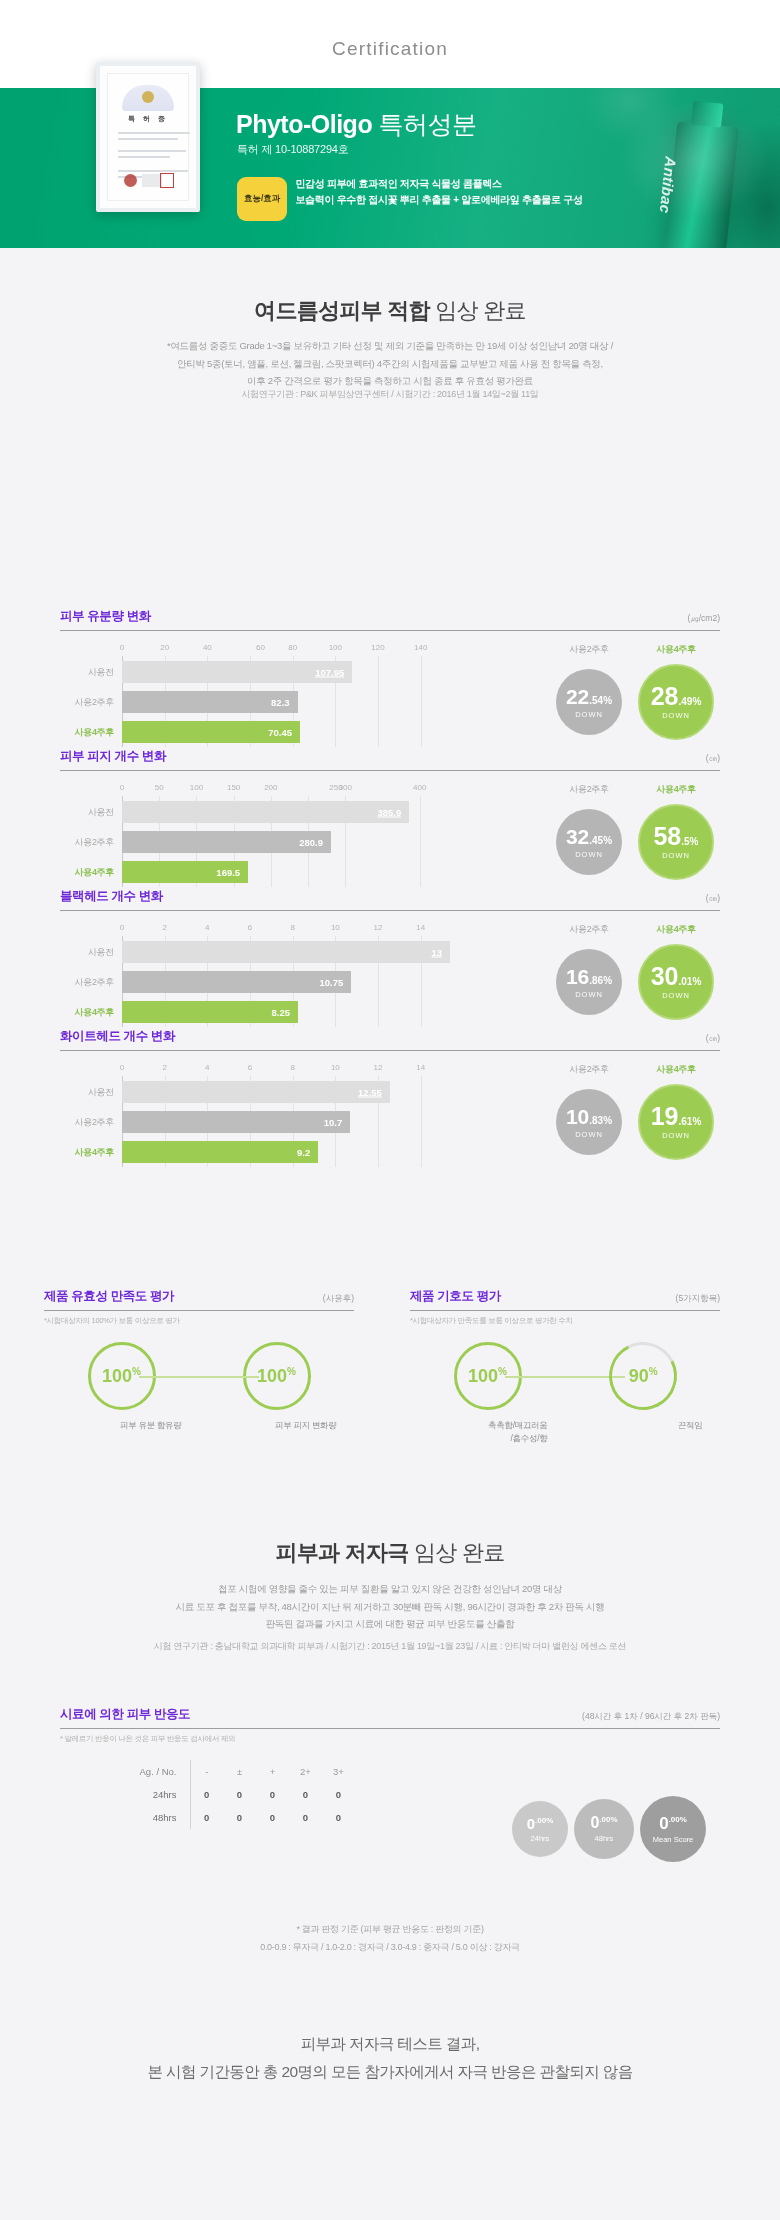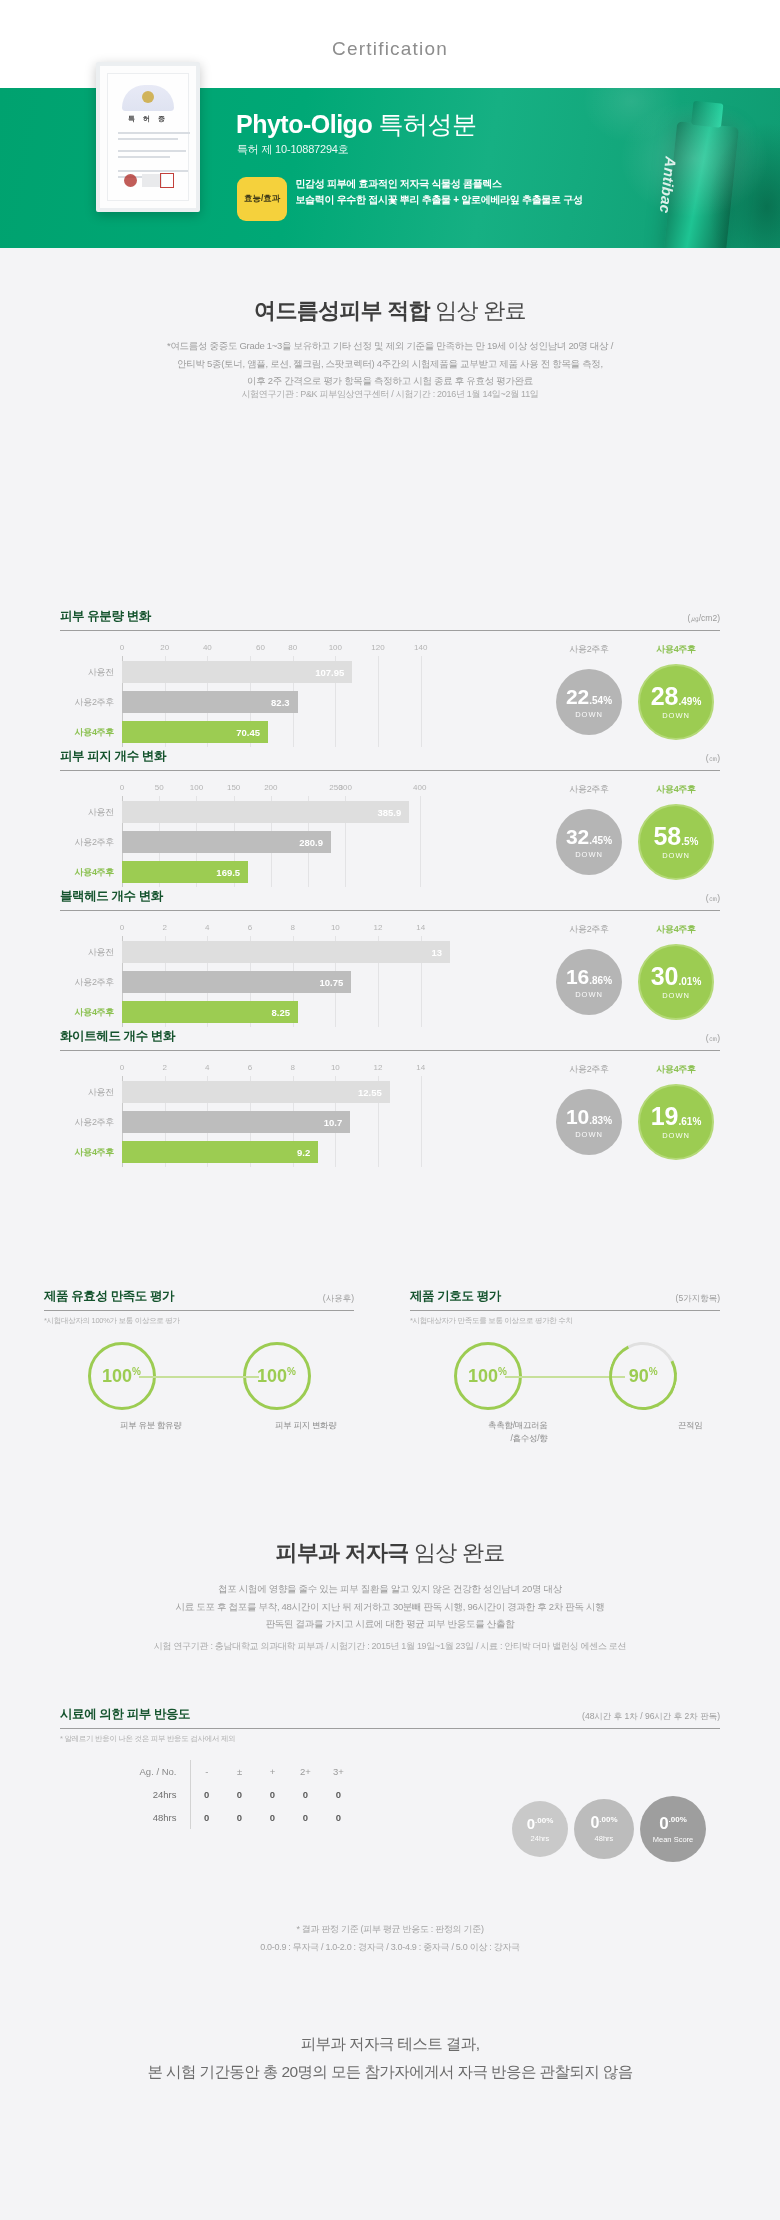--- a/index.html
+++ b/index.html
@@ -102,21 +102,21 @@
   .meta{
     text-align:center; font-size:9px; color:#a9a9a9; letter-spacing:-.3px;
   }
 
   
   .chart-block{ position:absolute; left:60px; width:660px; }
   .chart-head{
     display:flex; align-items:flex-end; justify-content:space-between;
     border-bottom:1.5px solid #9e9e9e; padding-bottom:5px;
   }
-  .chart-name{ font-size:12.5px; font-weight:700; color:#14532d; letter-spacing:-.4px; }
+  .chart-name{ font-size:12.5px; font-weight:700; color:#6d28d9; letter-spacing:-.4px; }
   .chart-unit{ font-size:8.5px; color:#9b9b9b; }
 
   .chart-body{ display:flex; margin-top:12px; }
   .bars-area{ position:relative; width:420px; height:104px; }
   .axis-nums{ position:relative; height:13px; }
   .axis-nums span{
     position:absolute; transform:translateX(-50%); font-size:8px; color:#b4b4b4; top:0;
   }
   .grid{ position:absolute; left:0; top:13px; right:0; height:91px; }
   .grid i{ position:absolute; top:0; bottom:0; width:1px; background:#e3e3e5; }
@@ -125,21 +125,21 @@
   .blabel{ width:62px; text-align:right; padding-right:8px; font-size:9px; color:#a8a8a8; letter-spacing:-.3px; }
   .blabel.hl{ color:#8cc152; font-weight:700; }
   .bar{ height:22px; position:relative; border-radius:0; }
   .bar.b0{ background:#dedede; }
   .bar.b1{ background:#bdbdbd; }
   .bar.b2{ background:#9ccc52; }
   .bval{
     position:absolute; right:8px; top:50%; transform:translateY(-50%);
     color:#fff; font-size:9.5px; font-weight:700;
   }
-  .bar.b0 .bval{ color:#ffffff; }
+  .bar.b0 .bval{ color:#ffffff;text-decoration:underline; }
 
   
   .stat-area{ width:240px; display:flex; justify-content:flex-end; gap:16px; padding-right:6px; }
   .stat{ text-align:center; }
   .stat-cap{ font-size:9px; color:#a3a3a3; letter-spacing:-.3px; margin-bottom:6px; }
   .stat-cap.hl{ color:#8cc152; font-weight:700; }
   .circ{
     border-radius:50%; display:flex; flex-direction:column; align-items:center; justify-content:center;
     color:#fff;
   }
@@ -298,21 +298,21 @@
                 </div>
               </div>
               <div class="brow">
                 <div class="blabel">사용2주후</div>
                 <div class="bar b1" style="width:175.57333333333332px">
                   <span class="bval">82.3</span>
                 </div>
               </div>
               <div class="brow">
                 <div class="blabel hl">사용4주후</div>
-                <div class="bar b2" style="width:146px">
+                <div class="bar b2" style="width:178px">
                   <span class="bval">70.45</span>
                 </div>
               </div>
             </div>
           </div>
           <div class="stat-area">
             <div class="stat">
               <div class="stat-cap">사용2주후</div>
               <div class="circ-wrap">
                 <div class="circ gray">

